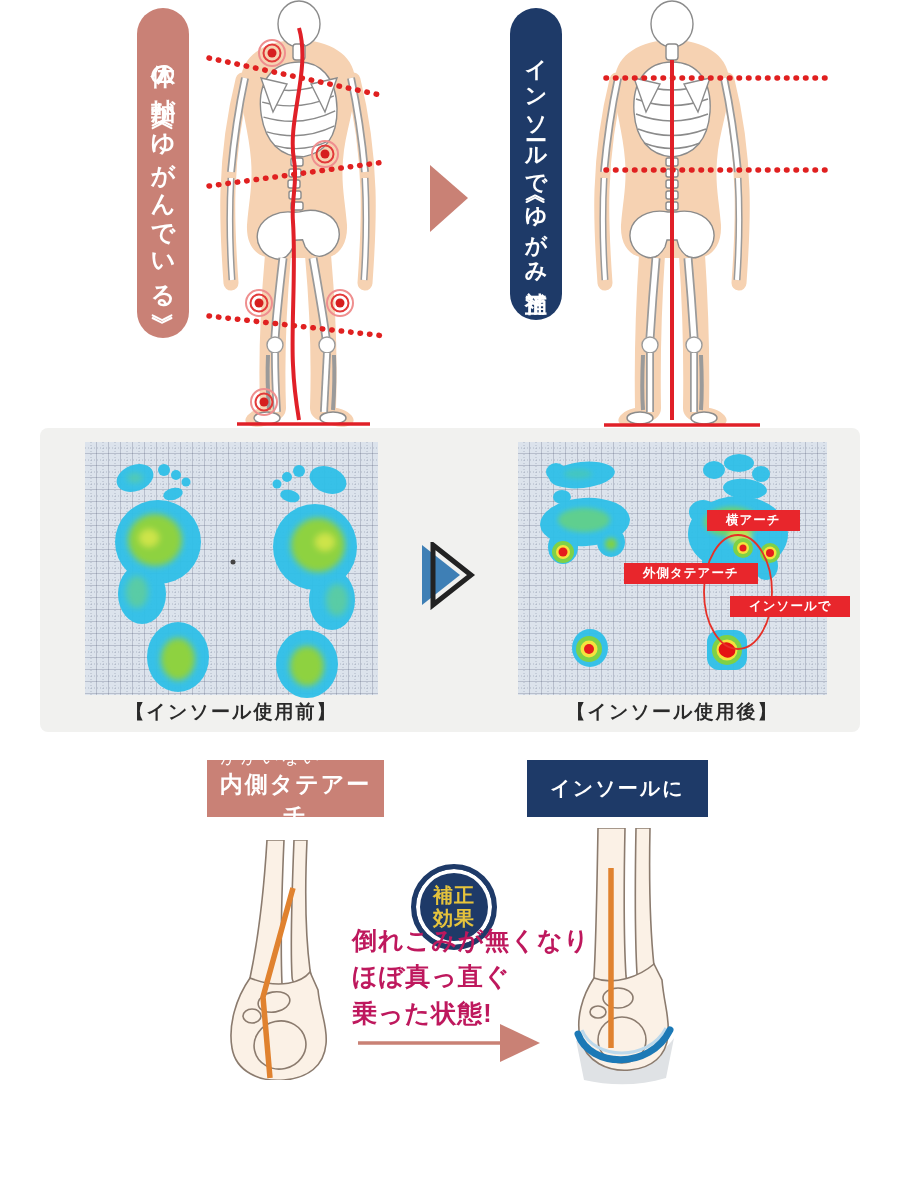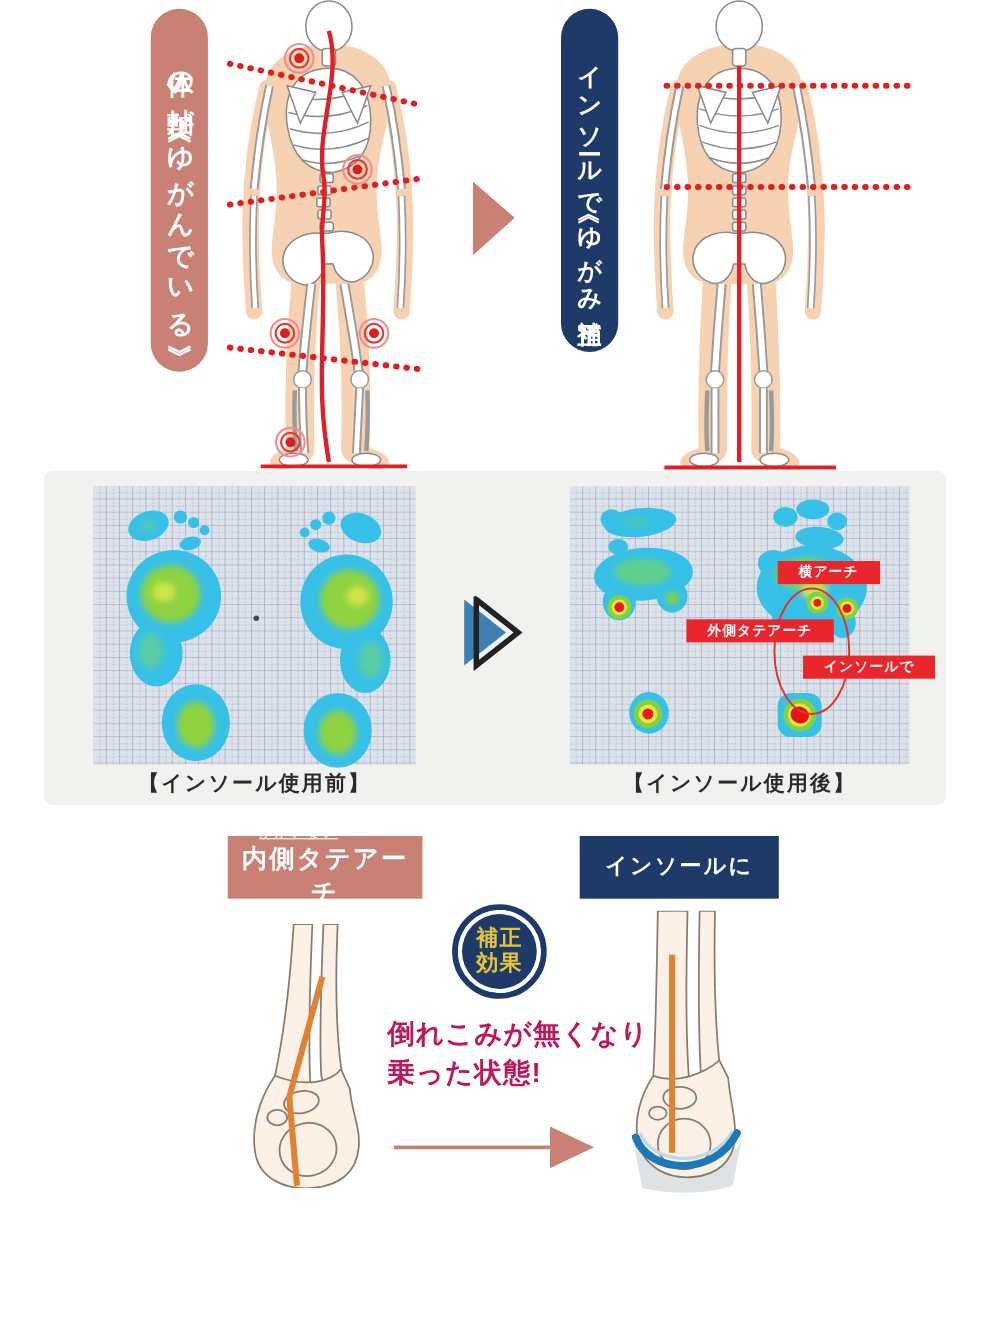--- a/index.html
+++ b/index.html
@@ -24,21 +24,21 @@
   .caption{font-weight:bold;color:#2a2a2a;font-size:19px;letter-spacing:2px;text-align:center;}
 
   .map-wrap{overflow:visible;}
   .ann{position:absolute;background:#e8262c;color:#fff;font-weight:bold;
        font-size:12.5px;letter-spacing:1px;padding:2px 19px;white-space:nowrap;}
 
   
   .blabel{color:#fff;text-align:center;display:flex;flex-direction:column;justify-content:center;}
   .blabel.rose{background:#c98176;}
   .blabel.navy{background:#1e3a68;}
-  .furi{font-size:11px;letter-spacing:3px;transform:translateX(-24px);text-decoration:underline;}
+  .furi{font-size:17px;letter-spacing:3px;transform:translateX(-24px);}
   .blabel-main{font-size:23px;font-weight:bold;letter-spacing:2px;}
   .blabel-line{font-size:20px;font-weight:bold;letter-spacing:2px;line-height:1.25;}
 
   .circle-badge{width:76px;height:76px;border-radius:50%;background:#1e3a68;border:5px solid #1e3a68;
     box-shadow:inset 0 0 0 4px #ffffff;display:flex;flex-direction:column;align-items:center;justify-content:center;}
   .circle-badge .gold{color:#e5c33c;font-size:20px;font-weight:bold;letter-spacing:1px;line-height:1.15;}
 
   .result-text{color:#be185d;font-size:25px;font-weight:bold;line-height:1.45;letter-spacing:1px;white-space:nowrap;}
 </style>
 </head>
@@ -352,39 +352,40 @@
 
   <div class="abs blabel rose" style="left:207px;top:760px;width:177px;height:57px;">
     <div class="furi">かかいない</div>
     <div class="blabel-main">内側タテアーチ</div>
   </div>
 
   <div class="abs blabel navy" style="left:527px;top:760px;width:181px;height:57px;gap:33px;">
     <div class="blabel-line">インソールに</div>
   </div>
 
-  <div class="abs circle-badge" style="left:411px;top:822px;align-items:center;">
+  <div class="abs circle-badge" style="left:411px;top:864px;align-items:center;">
     <div class="gold">補正</div>
     <div class="gold">効果</div>
   </div>
 
   <svg class="abs" style="left:222px;top:840px;" width="115" height="240" viewBox="0 0 115 240">
     <g fill="#fbf1e6" stroke="#8b7b6e" stroke-width="1.6">
       <path d="M45,0 C42,50 36,100 28,138 C26,150 32,158 42,160 C54,162 60,156 60,144 C58,95 60,45 62,0 Z"></path>
       <path d="M72,0 C70,50 68,100 70,136 C70,144 76,148 82,146 C88,144 90,138 88,130 C83,92 83,45 85,0 Z"></path>
       <path d="M28,138 C14,158 6,185 10,208 C14,232 38,242 62,240 C86,238 102,226 104,204 C106,186 98,172 96,150 L88,132 C80,142 58,150 28,138 Z"></path>
       <ellipse cx="52" cy="162" rx="16" ry="10" transform="rotate(-10 52 162)"></ellipse>
       <ellipse cx="30" cy="176" rx="9" ry="7"></ellipse>
       <ellipse cx="58" cy="205" rx="26" ry="24" transform="rotate(-12 58 205)"></ellipse>
     </g>
     <polyline points="71,48 41,157 48,238" fill="none" stroke="#e0822f" stroke-width="5.5"></polyline>
   </svg>
 
   <div class="abs result-text" style="left:352px;top:922px;">
     <div>倒れこみが無くなり</div>
+    <div>ほぼ真っ直ぐ</div>
     <div>乗った状態!</div>
   </div>
 
   <svg class="abs" style="left:570px;top:828px;" width="115" height="260" viewBox="0 0 115 260">
     <path d="M6,212 L14,252 C40,258 70,258 96,250 L104,210 C80,244 28,244 6,212 Z" fill="#dfe2e5"></path>
     <g fill="#fbf1e6" stroke="#8b7b6e" stroke-width="1.6">
       <path d="M28,0 C27,60 26,115 24,148 C24,160 32,168 42,168 C52,168 58,160 56,148 C53,100 54,50 55,0 Z"></path>
       <path d="M66,0 C65,55 65,110 67,146 C67,154 73,158 79,156 C85,154 86,146 84,138 C80,100 79,50 80,0 Z"></path>
       <path d="M24,150 C12,168 6,190 10,210 C16,234 38,244 60,242 C82,240 96,228 98,208 C100,190 94,176 92,152 L84,136 C70,148 45,158 24,150 Z"></path>
       <ellipse cx="48" cy="170" rx="15" ry="10"></ellipse>

